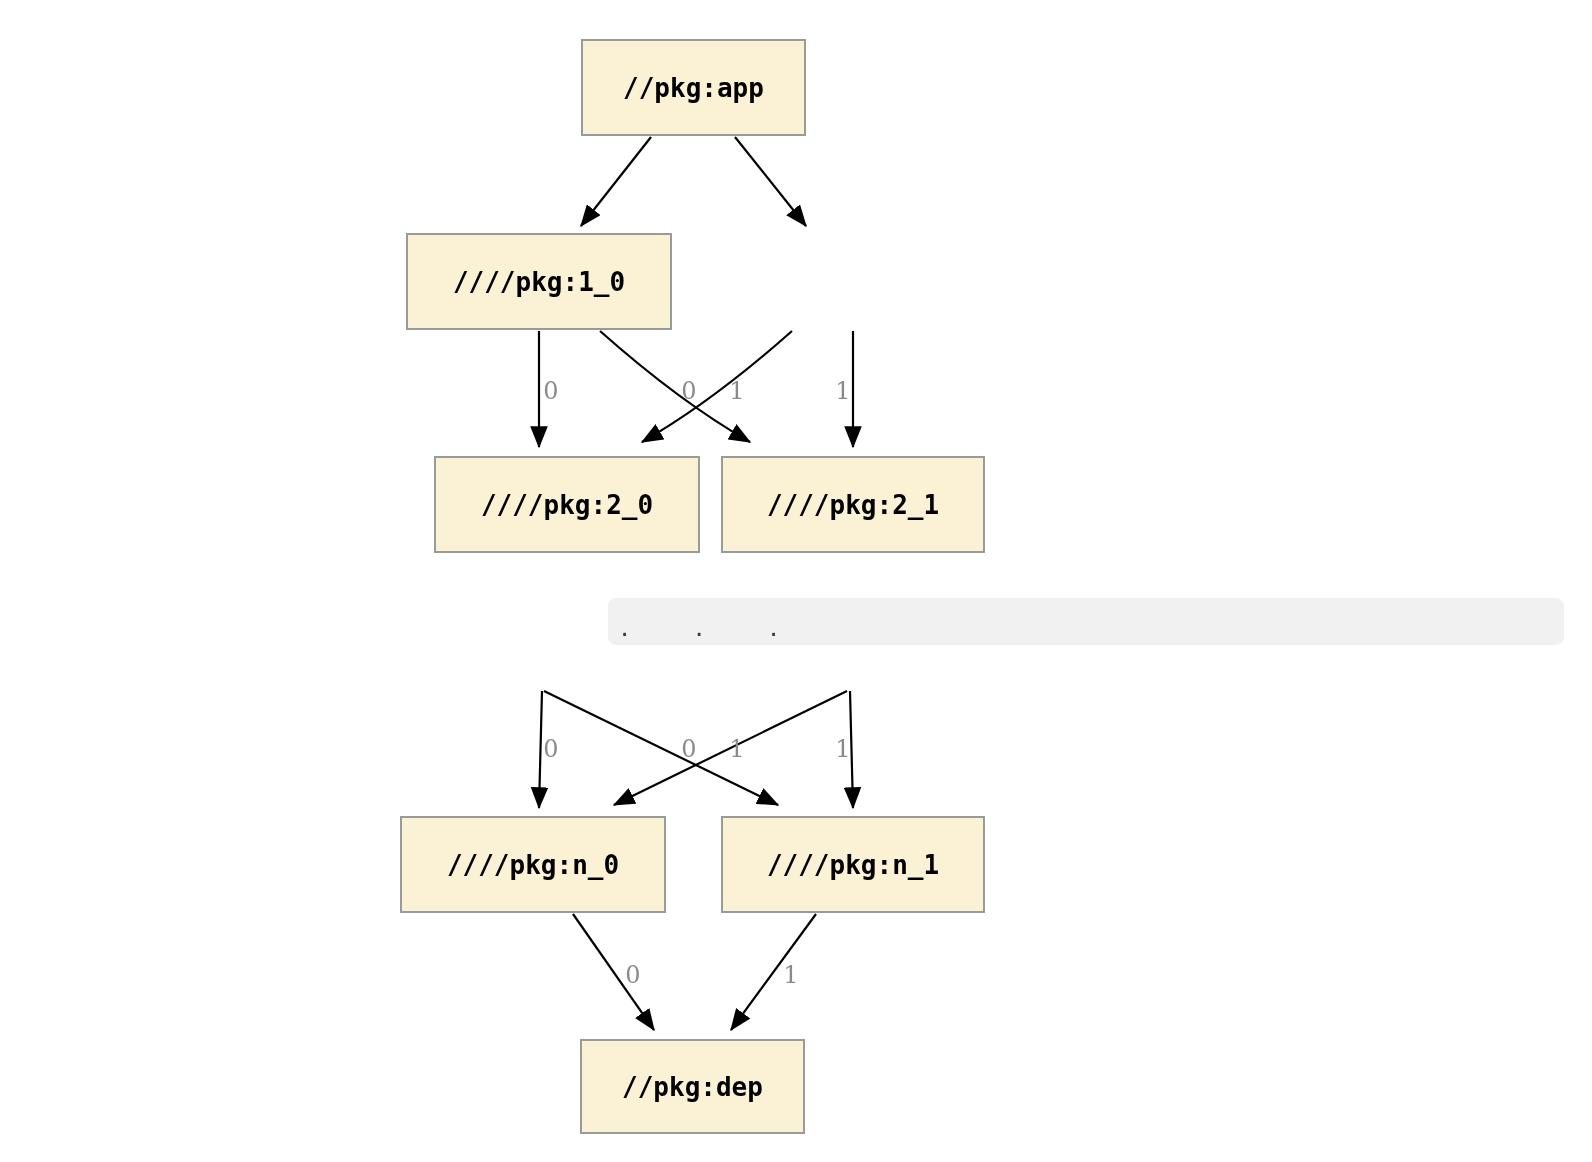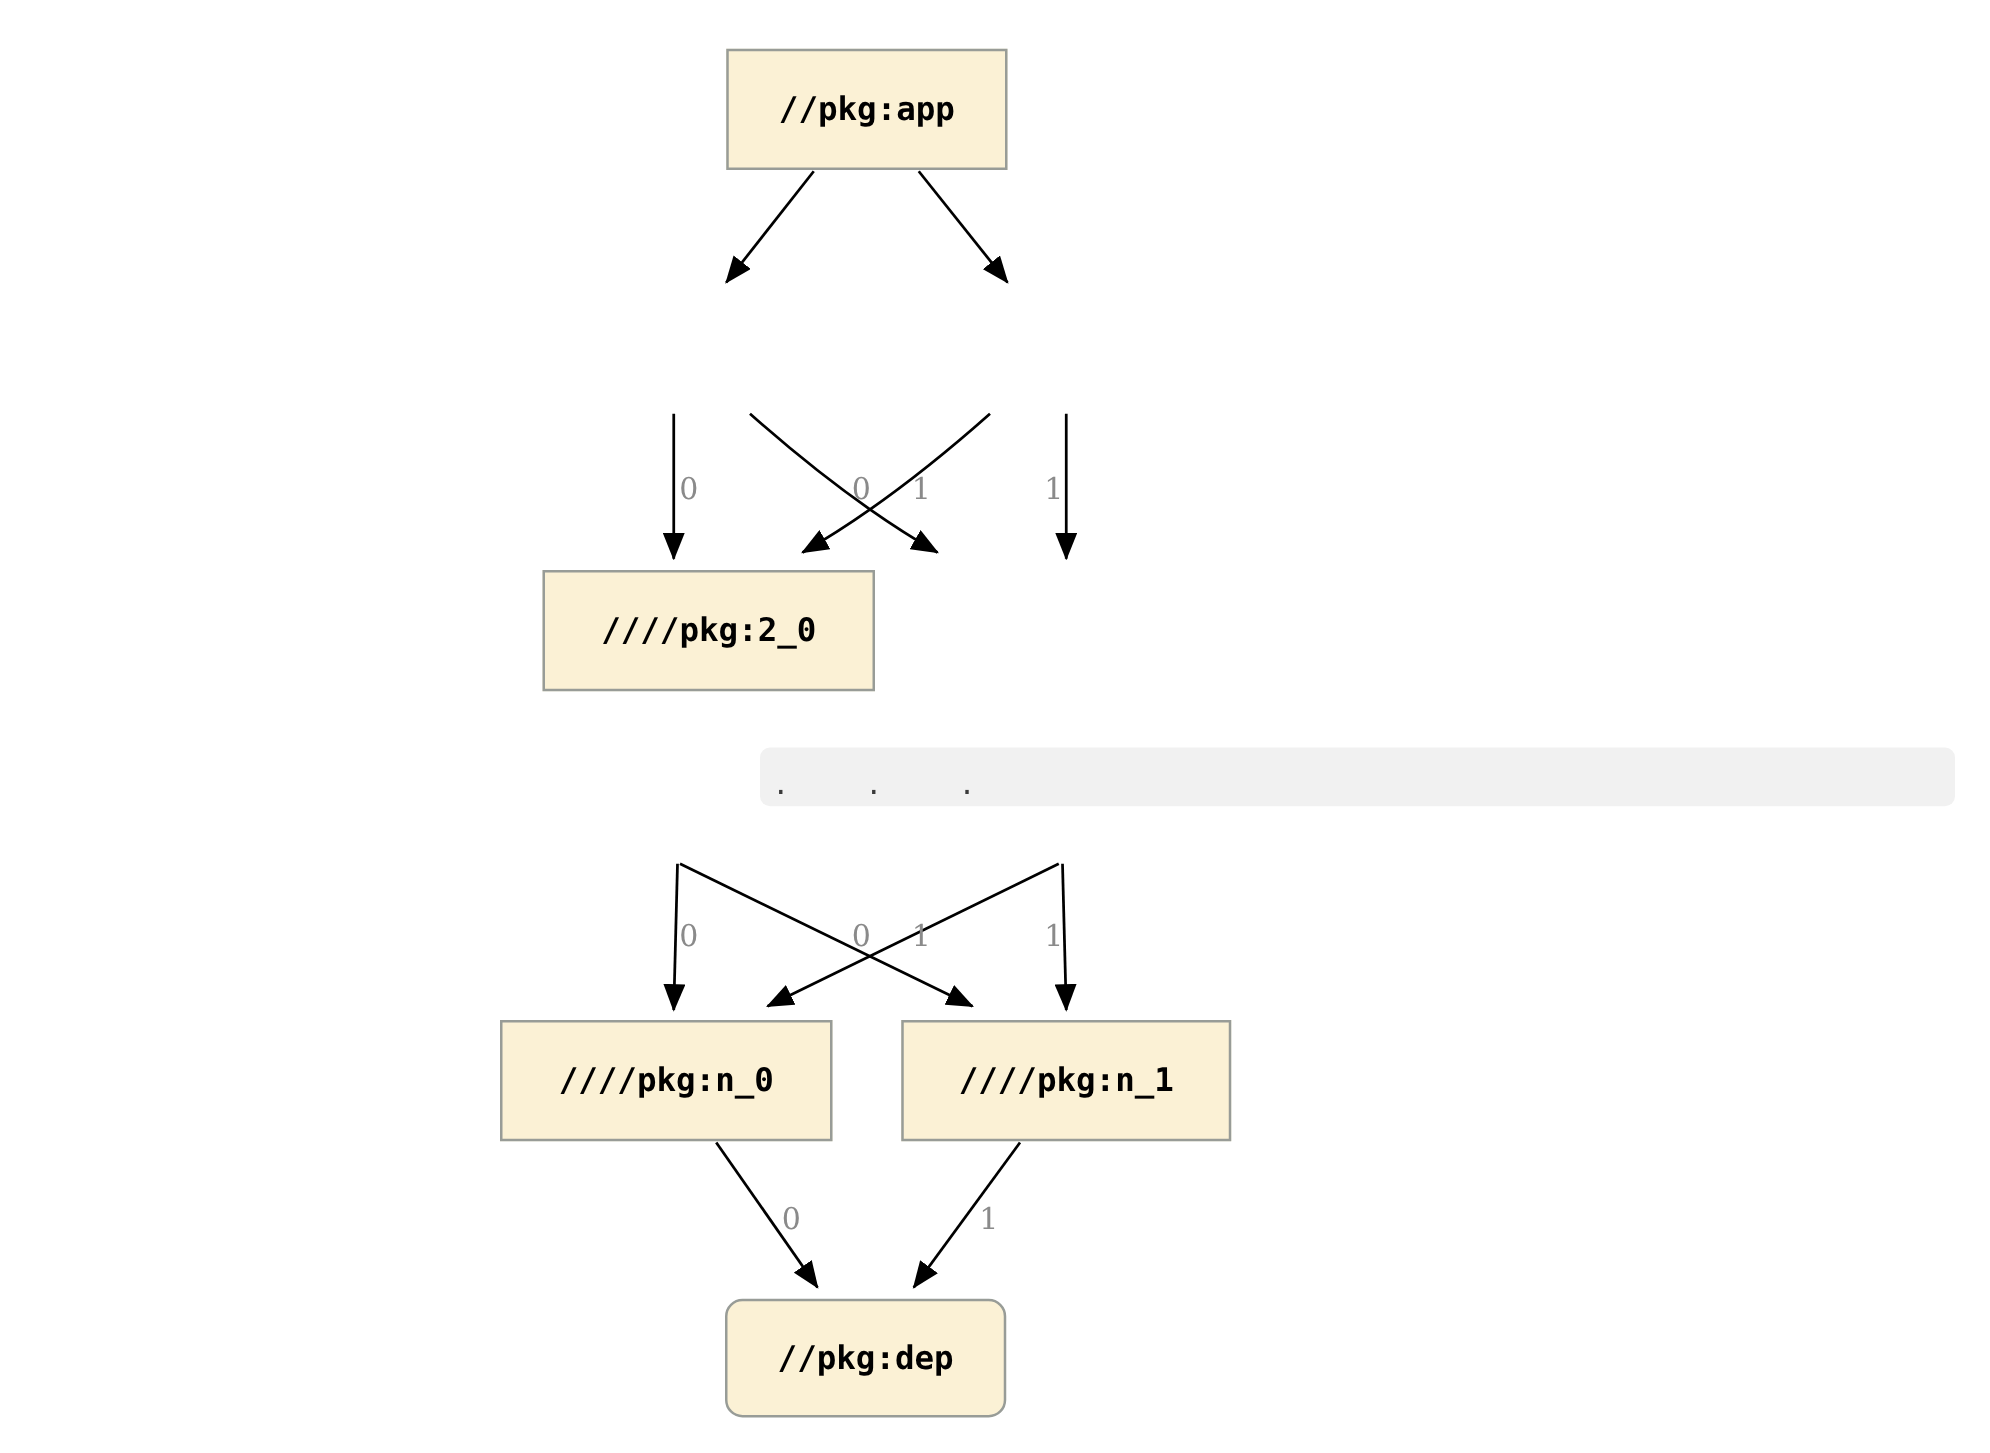--- a/index.html
+++ b/index.html
@@ -31,21 +31,21 @@
     letter-spacing:0px;
     white-space:nowrap;
   }
   .node-app {left:581px;top:39px;  width:225px;height:97px;}
   .node-1-0 {left:406px;top:233px; width:266px;height:97px;}
   .node-1-1 {left:721px;top:233px; width:264px;height:97px;}
   .node-2-0 {left:406px;top:456px; width:266px;height:97px;margin-left:28px;}
   .node-2-1 {left:721px;top:456px; width:264px;height:97px;}
   .node-n-0 {left:400px;top:816px; width:266px;height:97px;}
   .node-n-1 {left:721px;top:816px; width:264px;height:97px;}
-  .node-dep {left:580px;top:1039px;width:225px;height:95px;border-radius:14px;}
+  .node-dep {left:580px;top:1039px;width:225px;height:95px;}
   .band{
     position:absolute;
     left:608px;top:598px;width:956px;height:47px;
     background:var(--band-bg);
     border-radius:8px;
     display:flex;align-items:center;
   }
   .band-text{
     padding-left:10px;
     padding-top:14px;
@@ -71,21 +71,23 @@
     text-anchor:middle;
   }
   .arrowhead-fill{fill:var(--edge-color);}
 </style>
 </head>
 <body>
 
 <div class="stage">
 
   <div class="node node-app">//pkg:app</div>
+  <div class="node node-1-0">////pkg:1_0</div>
   <div class="node node-2-0">////pkg:2_0</div>
+  <div class="node node-2-1">////pkg:2_1</div>
 
   <div class="band">
     <span class="band-text">. . .</span>
   </div>
 
   <div class="node node-n-0">////pkg:n_0</div>
   <div class="node node-n-1">////pkg:n_1</div>
   <div class="node node-dep">//pkg:dep</div>
 
   <svg class="edges" width="1592" height="1162" viewBox="0 0 1592 1162" xmlns="http://www.w3.org/2000/svg">

